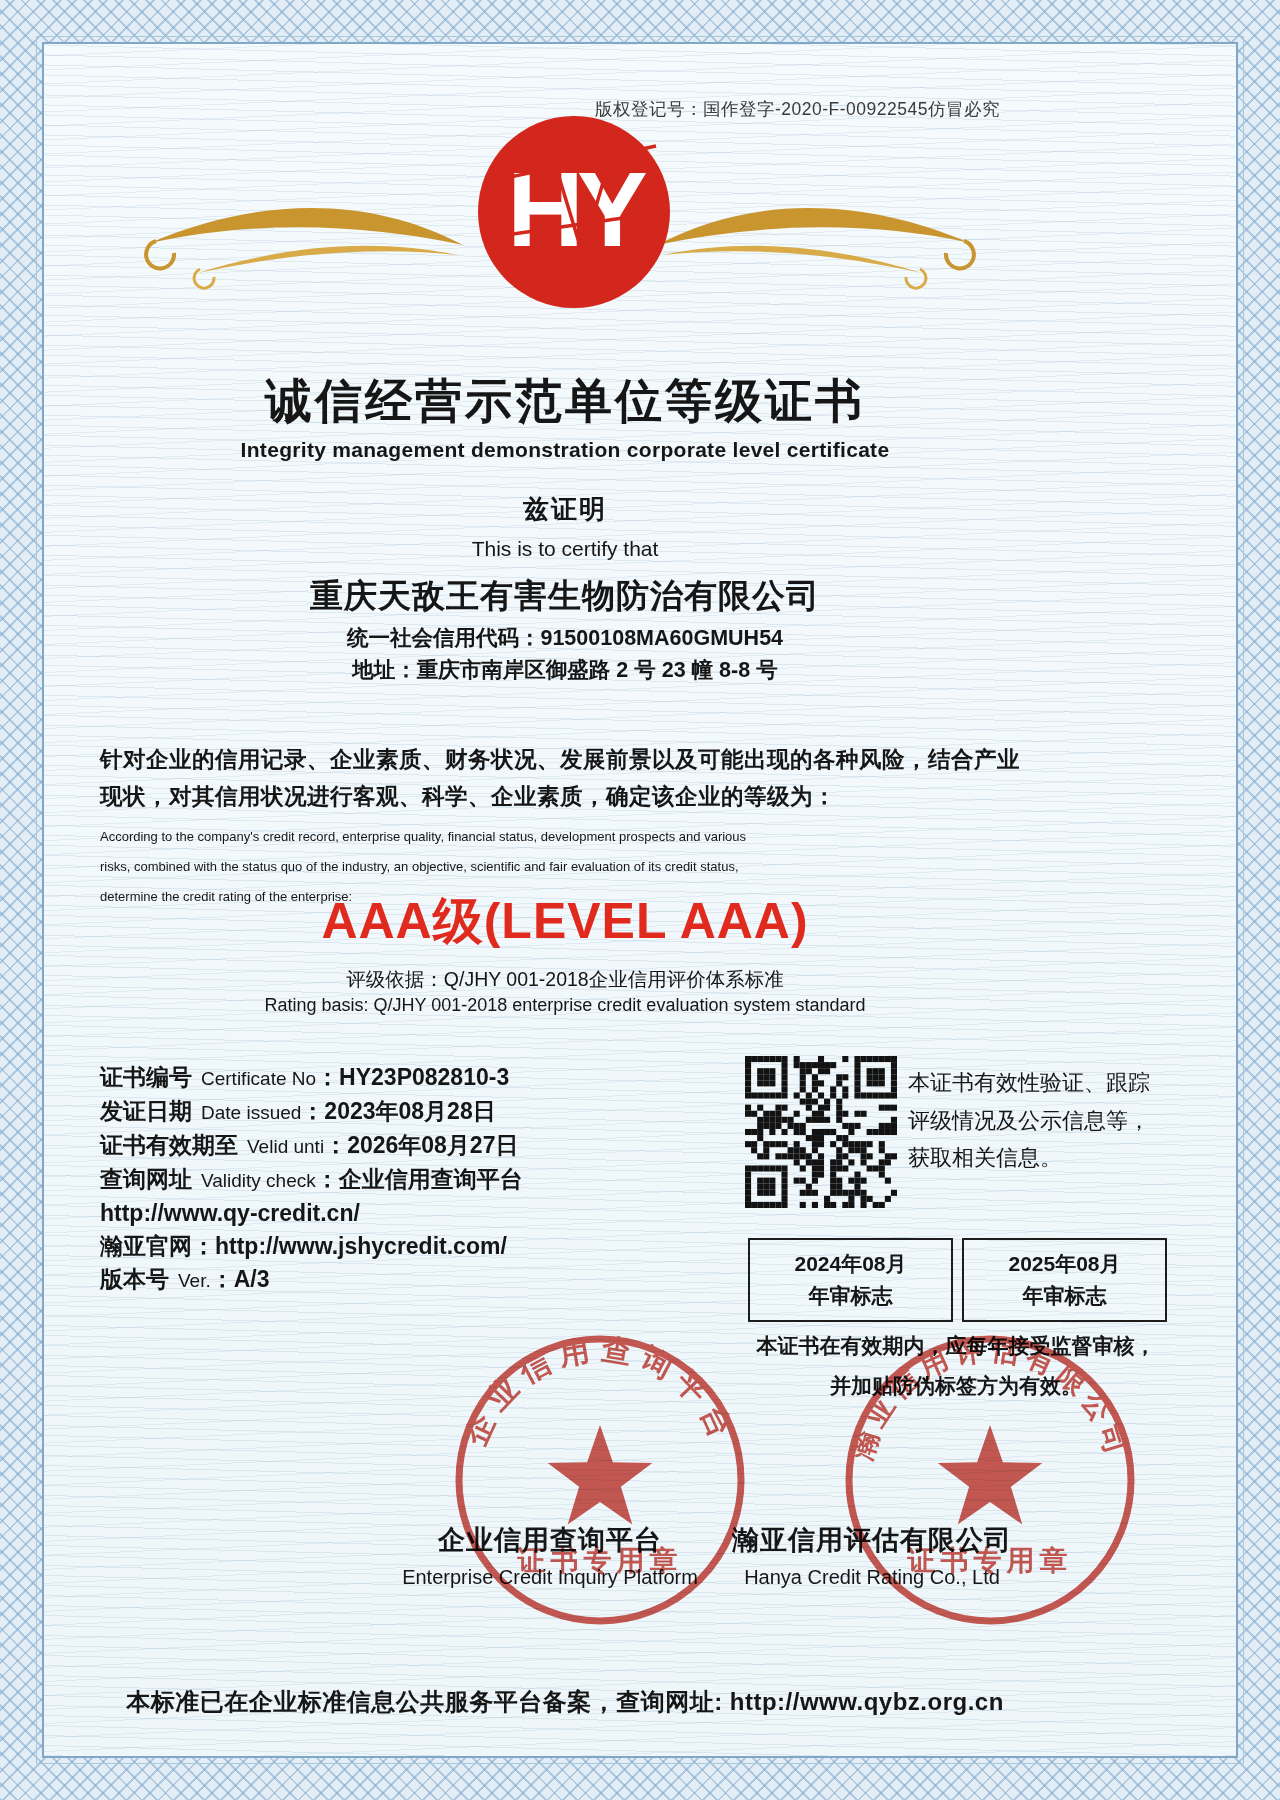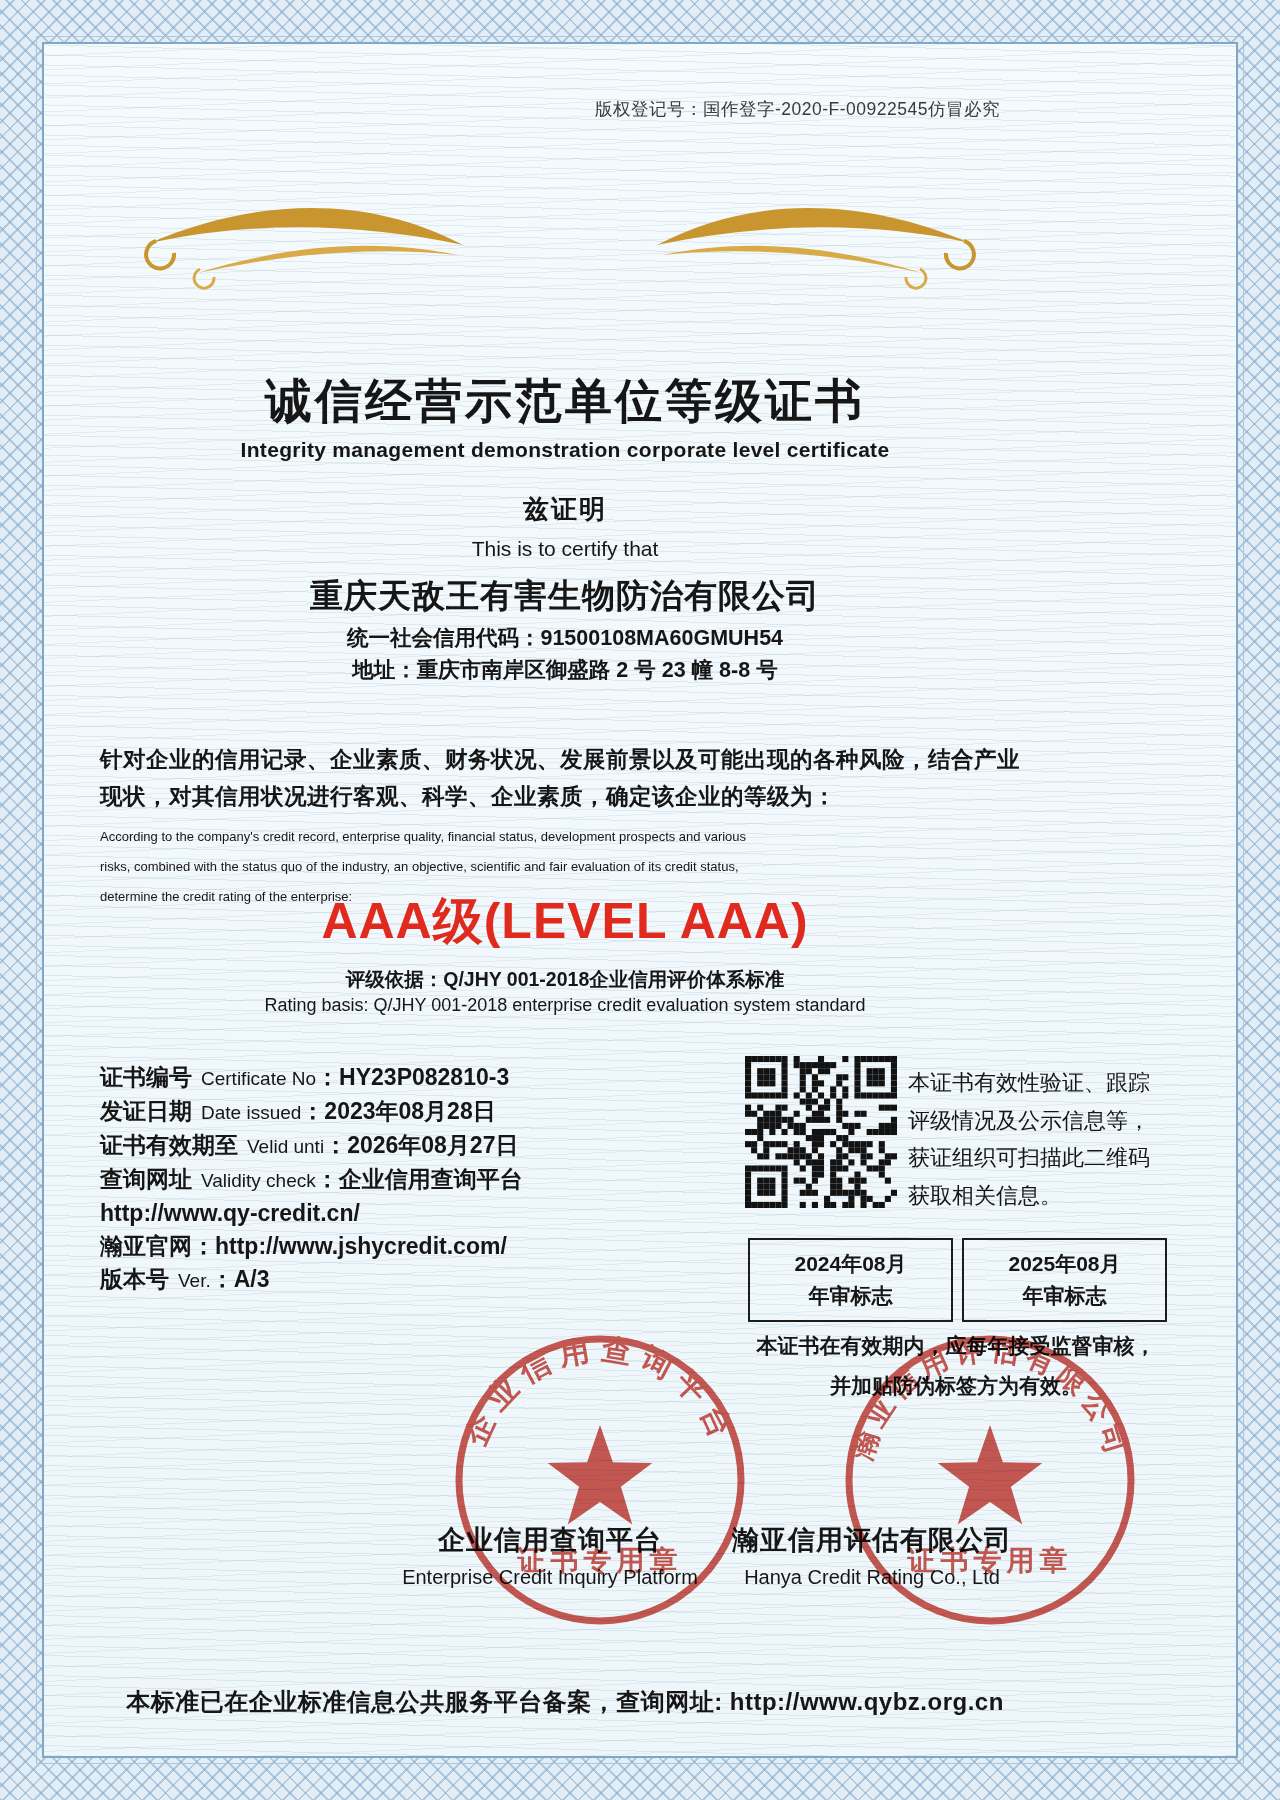--- a/index.html
+++ b/index.html
@@ -57,21 +57,21 @@
 
   .company-name{top:574px; font-size:33px; font-weight:800; letter-spacing:1px;}
   .company-code{top:623px; font-size:21.5px; font-weight:700;}
   .company-addr{top:655px; font-size:21.5px; font-weight:600;}
 
   .paragraph{left:100px; top:741px; width:948px;}
   .para-cn{font-size:22.5px; font-weight:600; line-height:37px; letter-spacing:.5px;}
   .para-en{font-size:13px; font-weight:400; line-height:30px; margin-top:7px;}
 
   .level{top:888px; font-size:50px; font-weight:800; color:#e02a1e; letter-spacing:1px;}
-  .basis-cn{top:966px; font-size:19.5px; font-weight:700;}
+  .basis-cn{top:966px; font-size:19.5px; font-weight:400;}
   .basis-en{top:995px; font-size:18px; font-weight:500;}
 
   .details{left:100px; top:1061px;}
   .drow{display:flex; align-items:baseline; line-height:33px; white-space:nowrap;}
   .lcn{font-size:23px; font-weight:700;}
   .len{font-size:19px; font-weight:500; margin-left:9px;}
   .sep{font-size:23px; font-weight:700;}
   .val{font-size:23px; font-weight:600;}
 
   .qr{left:745px; top:1056px; width:152px; height:152px; z-index:2;}
@@ -113,20 +113,32 @@
     <path d="M18,58 a14,14 0 1 0 18,12" fill="none" stroke="#c9952e" stroke-width="4"></path>
     <path d="M62,86 a10,10 0 1 0 14,8" fill="none" stroke="#d8ab48" stroke-width="3"></path>
   </svg>
   <svg class="abs flourish right" viewBox="0 0 330 110">
     <path d="M325,62 C230,12 120,14 12,60 C120,36 230,42 325,62 Z" fill="#c9952e"></path>
     <path d="M320,72 C235,55 150,62 60,90 C160,68 245,64 320,72 Z" fill="#d8ab48"></path>
     <path d="M18,58 a14,14 0 1 0 18,12" fill="none" stroke="#c9952e" stroke-width="4"></path>
     <path d="M62,86 a10,10 0 1 0 14,8" fill="none" stroke="#d8ab48" stroke-width="3"></path>
   </svg>
 
+  <div class="abs logo">
+    <span class="logo-hy">HY</span>
+    <svg class="logo-cracks" viewBox="0 0 192 192">
+      <g stroke="#d3261c" stroke-width="3.5" fill="none">
+        <line x1="18" y1="64" x2="178" y2="30"></line>
+        <line x1="8" y1="122" x2="186" y2="96"></line>
+        <line x1="66" y1="12" x2="118" y2="182"></line>
+        <line x1="140" y1="16" x2="92" y2="178"></line>
+        <line x1="30" y1="160" x2="170" y2="140"></line>
+      </g>
+    </svg>
+  </div>
 
   <div class="cx title-cn txt">诚信经营示范单位等级证书</div>
   <div class="cx title-en txt">Integrity management demonstration corporate level certificate</div>
 
   <div class="cx certify-cn txt">兹证明</div>
   <div class="cx certify-en txt">This is to certify that</div>
 
   <div class="cx company-name txt">重庆天敌王有害生物防治有限公司</div>
   <div class="cx company-code txt">统一社会信用代码：91500108MA60GMUH54</div>
   <div class="cx company-addr txt">地址：重庆市南岸区御盛路 2 号 23 幢 8-8 号</div>
@@ -494,21 +506,20 @@
       <rect x="96" y="144" width="6" height="6" fill="#121212"></rect>
       <rect x="102" y="144" width="6" height="6" fill="#121212"></rect>
       <rect x="114" y="144" width="6" height="6" fill="#121212"></rect>
       <rect x="126" y="144" width="6" height="6" fill="#121212"></rect>
       <rect x="132" y="144" width="6" height="6" fill="#121212"></rect>
     </svg>
 
   <div class="abs qr-note txt">
     <div>本证书有效性验证、跟踪</div>
     <div>评级情况及公示信息等，</div>
-    <div>获证组织可扫描此二维码</div>
     <div>获取相关信息。</div>
   </div>
 
   <div class="abs year-box b1">
     <div>2024年08月</div>
     <div>年审标志</div>
   </div>
   <div class="abs year-box b2">
     <div>2025年08月</div>
     <div>年审标志</div>

